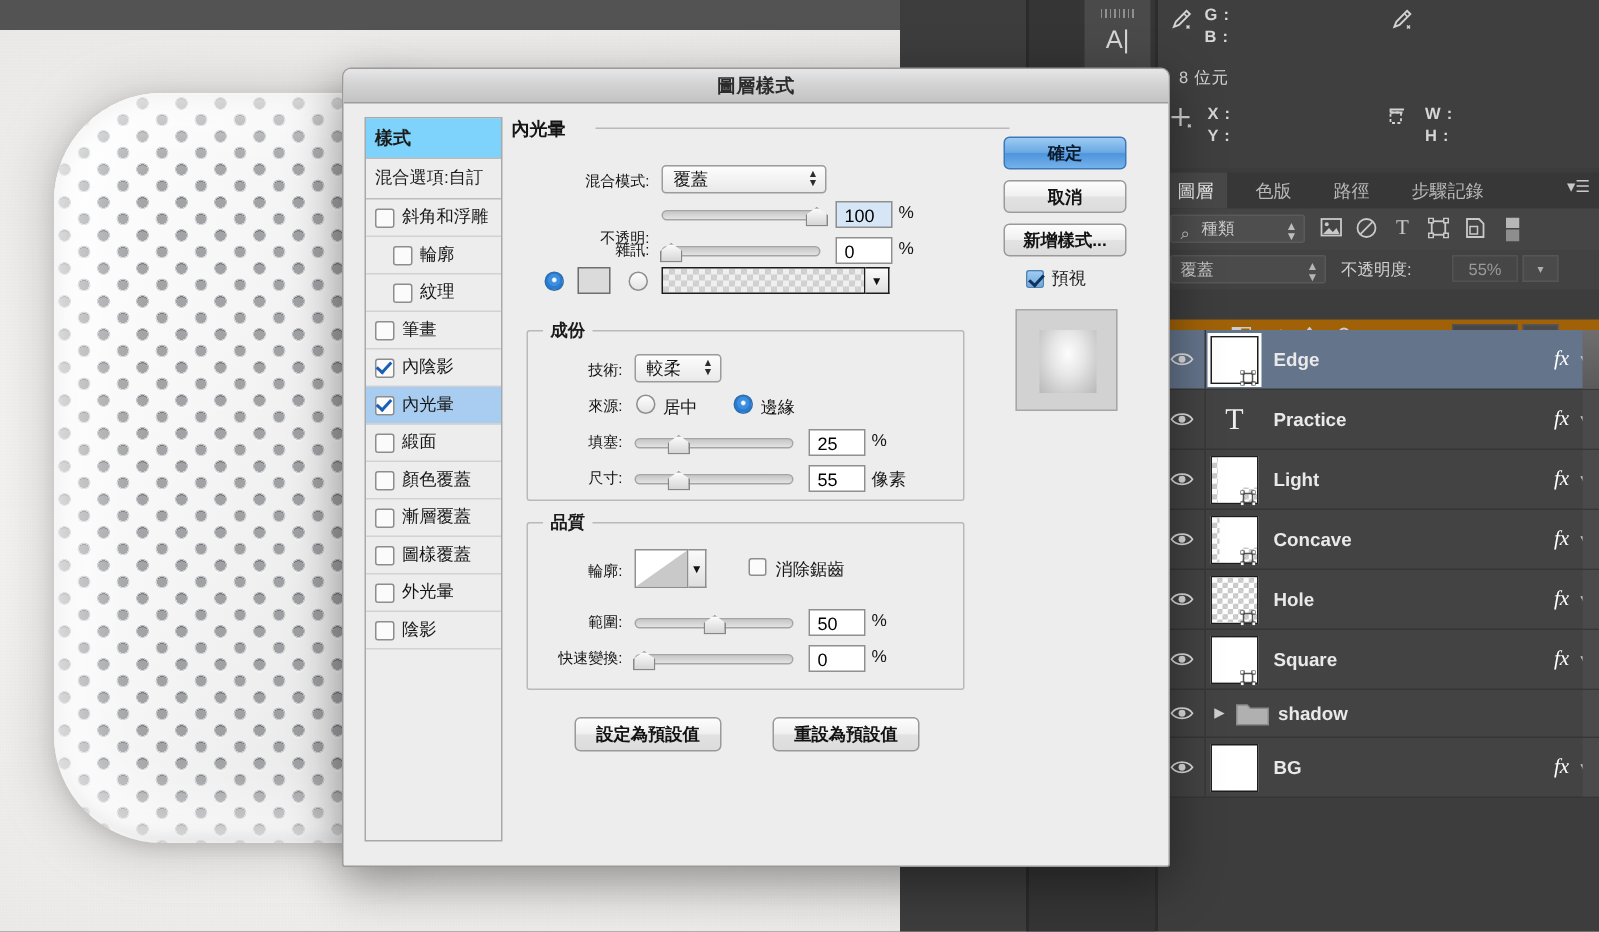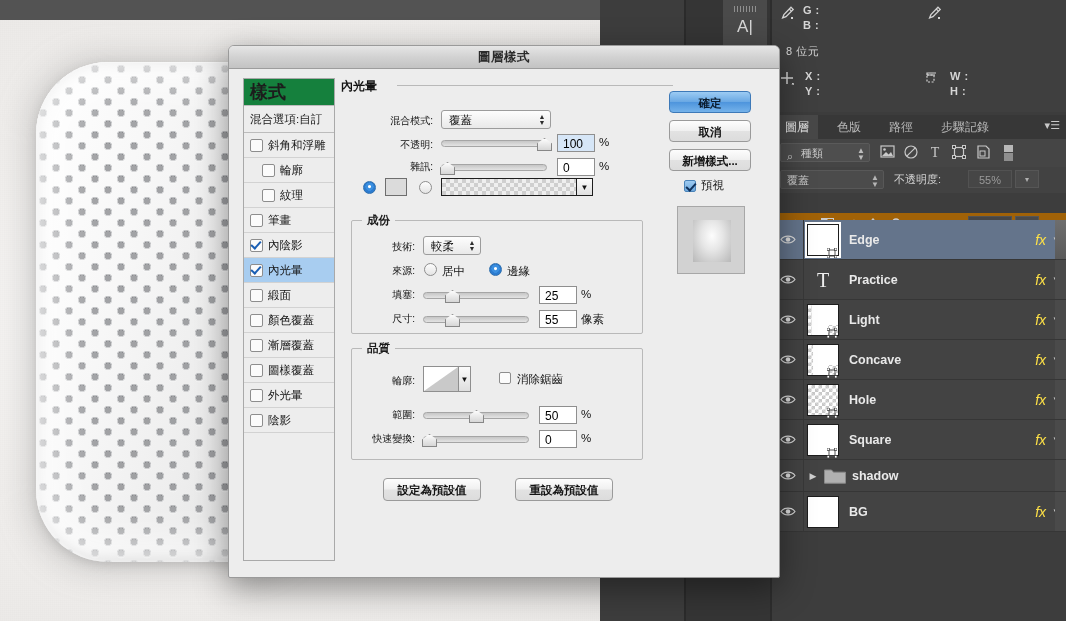--- a/index.html
+++ b/index.html
@@ -167,21 +167,21 @@
   .thumb-vecbadge{
     position:absolute;right:1px;bottom:1px;width:10px;height:10px;
   }
   .layer-type-T{
     width:32px;height:32px;margin-left:3px;flex:none;color:#eee;font-size:20px;
     font-family:"Liberation Serif",serif;text-align:center;line-height:32px;
   }
   .layer-folder{width:22px;height:18px;margin-left:4px;flex:none;position:relative;}
   .layer-disclosure{width:14px;margin-left:2px;color:#cfcfcf;font-size:9px;flex:none;text-align:center;}
   .layer-name{flex:1;color:#e9e9e9;font-size:12.5px;padding-left:10px;font-weight:bold;}
-  .layer-fx{color:#fde047;font-style:italic;font-family:Liberation Sans, sans-serif;font-size:14px;padding-right:6px;}
+  .layer-fx{color:#ffffff;font-style:italic;font-family:Liberation Serif, serif;font-size:14px;padding-right:6px;}
   .layer-arrow{color:#cbcbcb;font-size:8px;padding-right:6px;}
   .layer-scroll{
     position:absolute;right:0;top:0;width:11px;height:39px;
     background:linear-gradient(180deg,#6e6e6e,#5a5a5a);
   }
   .layer-scroll.dim{background:#4a4a4a;}
 
   
   #dialog{
     left:228px;top:45px;width:550px;height:531px;background:#ededed;
@@ -196,22 +196,22 @@
     display:flex;align-items:center;justify-content:center;
   }
   #dialog-title{font-size:12.5px;color:#2b2b2b;font-weight:bold;letter-spacing:.5px;}
 
   
   #styles-list{
     position:absolute;left:14px;top:32px;width:90px;height:481px;
     background:#ededed;border:1px solid #a9a9a9;
   }
   .style-head{
-    height:26px;line-height:26px;padding-left:6px;font-size:18px;color:#1c1c1c;
-    border-bottom:1px solid #bcbcbc;background:#15803d;font-weight:bold;
+    height:26px;line-height:26px;padding-left:6px;font-size:12px;color:#1c1c1c;
+    border-bottom:1px solid #bcbcbc;background:#7dd3fc;font-weight:bold;
   }
   .style-sub{
     height:26px;line-height:26px;padding-left:6px;font-size:11.5px;color:#1c1c1c;
     border-bottom:1px solid #bcbcbc;
   }
   .style-item{
     height:24px;line-height:24px;font-size:11.5px;color:#141414;
     border-bottom:1px solid #d2d2d2;display:flex;align-items:center;padding-left:6px;
   }
   .style-item.indent{padding-left:18px;}
@@ -748,21 +748,21 @@
     <div class="sec-title" style="left:0px;top:0px;">內光暈</div>
     <div class="sec-rule" style="left:56px;top:7px;width:276px;"></div>
 
 
     <div class="row-label" style="left:8px;top:36px;width:84px;">混合模式:</div>
     <div class="combo" style="left:100px;top:32px;width:110px;">
       <span>覆蓋</span>
       <span class="carets">▲<br>▼</span>
     </div>
 
-    <div class="row-label" style="left:8px;top:60px;width:84px;">不透明:</div>
+    <div class="row-label" style="left:8px;top:74px;width:84px;">不透明:</div>
     <div class="slider-track" style="left:100px;top:62px;width:106px;"></div>
     <div class="slider-thumb" style="left:196px;top:60px;"></div>
     <div class="numfield hl" style="left:216px;top:56px;width:38px;">100</div>
     <div class="unit" style="left:258px;top:58px;">%</div>
 
     <div class="row-label" style="left:8px;top:82px;width:84px;">雜訊:</div>
     <div class="slider-track" style="left:100px;top:86px;width:106px;"></div>
     <div class="slider-thumb" style="left:99px;top:84px;"></div>
     <div class="numfield" style="left:216px;top:80px;width:38px;">0</div>
     <div class="unit" style="left:258px;top:82px;">%</div>

